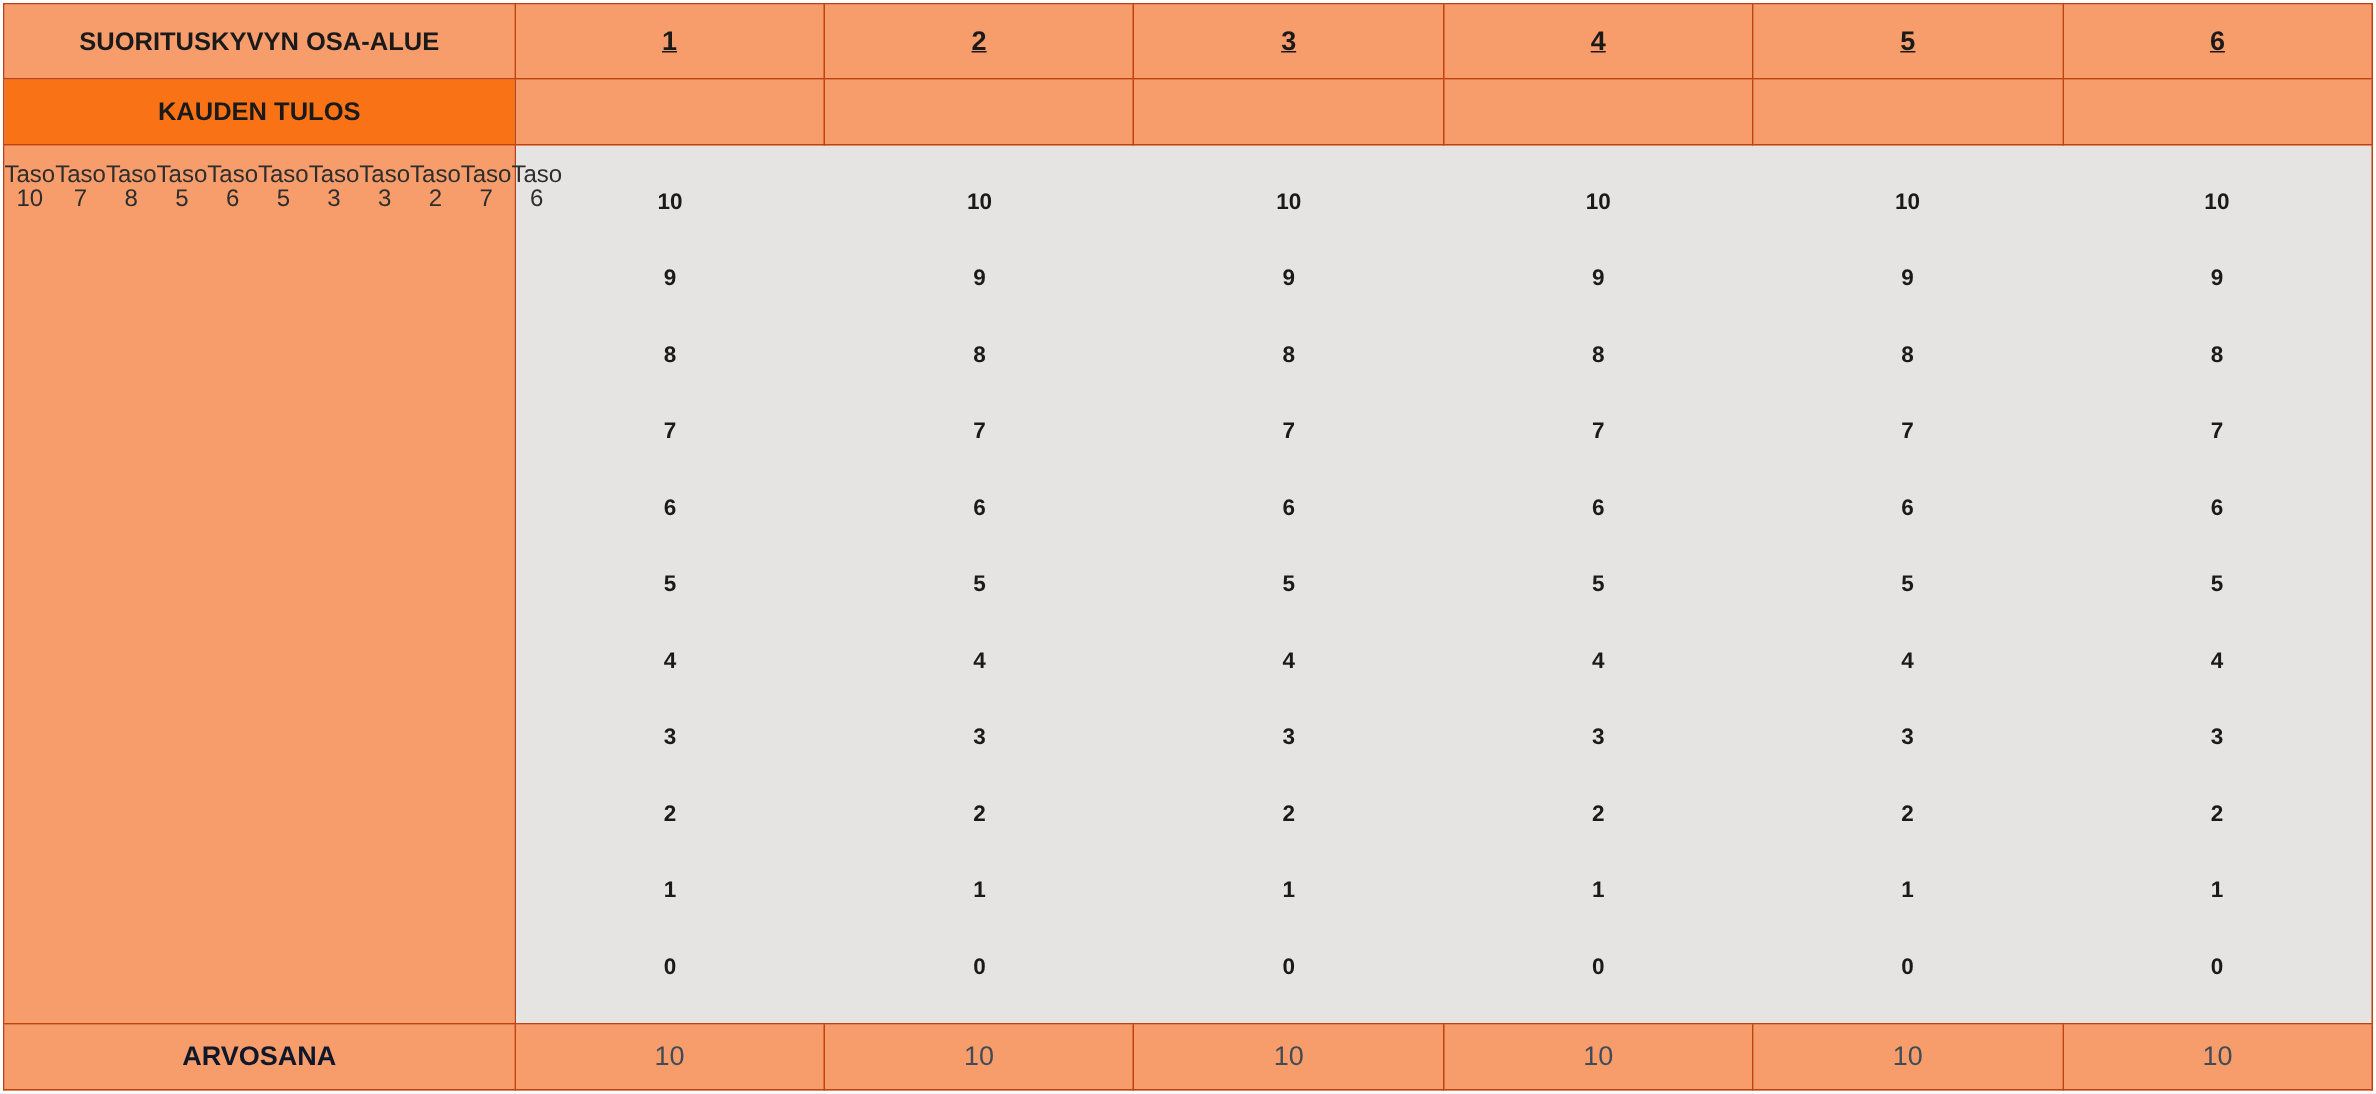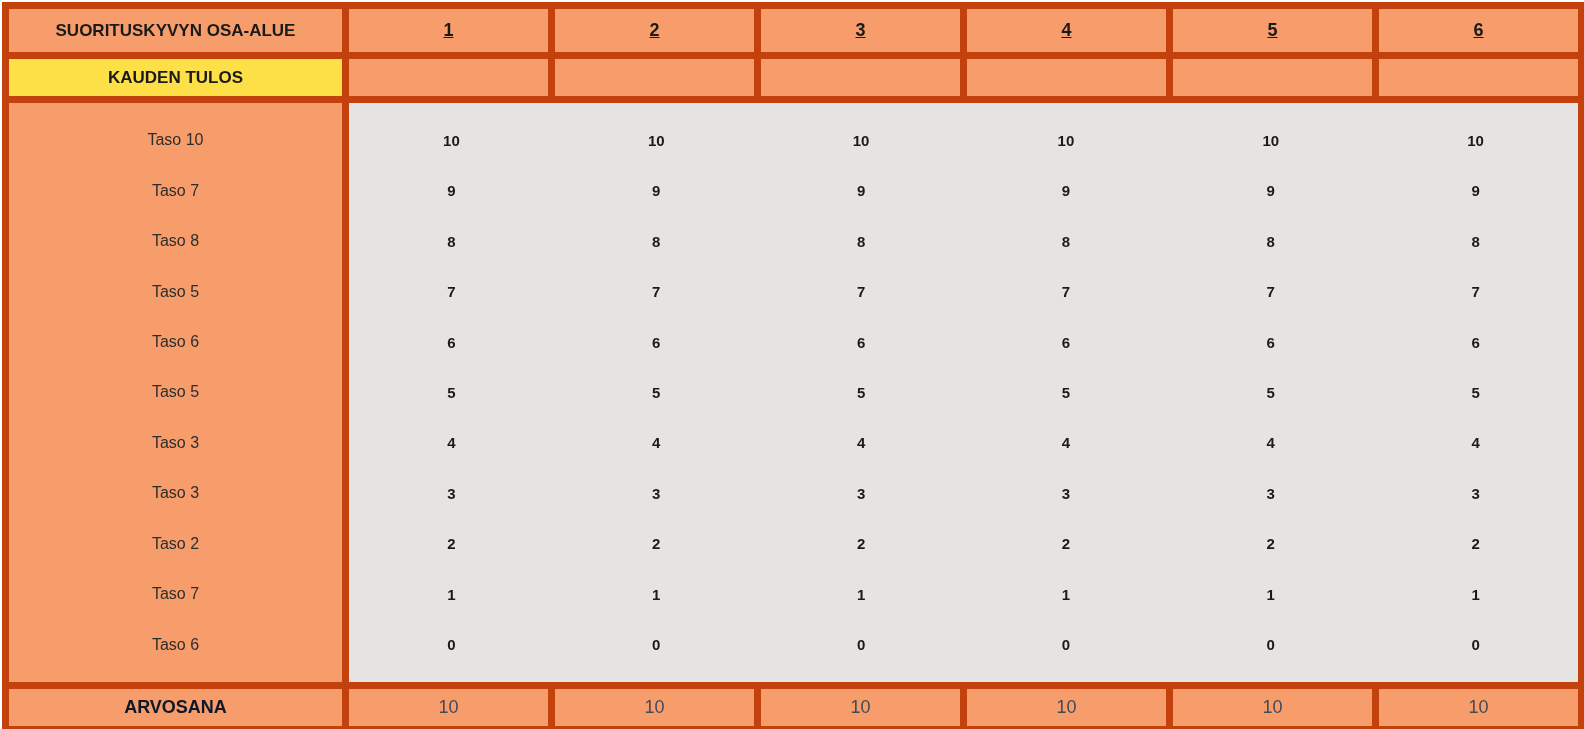--- a/index.html
+++ b/index.html
@@ -7,21 +7,21 @@
       font-family: "Trebuchet MS", Arial, sans-serif;
       background: #fff;
       padding: 2px;
     }
     table {
       width: 1580px;
       border-collapse: collapse;
       table-layout: fixed;
     }
     td, th {
-      border: 7px solid #c2410c;
+      border: 1px solid #c2410c;
       text-align: center;
       vertical-align: middle;
     }
     col.label-col { width: 340px; }
     col.data-col { width: 206px; }
 
     .hdr-cell {
       background: #f79d6b;
       color: #1a1a1a;
       font-weight: bold;
@@ -30,41 +30,41 @@
     }
     .hdr-num {
       background: #f79d6b;
       color: #1a1a1a;
       font-weight: bold;
       font-size: 18px;
       text-decoration: underline;
       height: 50px;
     }
     .row2-cell {
-      background: #fde047;
+      background: #f97316;
       color: #1a1a1a;
       font-weight: bold;
       font-size: 17px;
       height: 44px;
     }
     .row2-blank {
       background: #f79d6b;
       height: 44px;
     }
     .levels-label {
       background: #f79d6b;
       color: #2d2d2d;
       font-size: 16px;
       height: 586px;
       vertical-align: top;
       padding: 0;
     }
     .levels-label-inner {
       display: flex;
-      flex-direction: column;
+      flex-direction: row;
       height: 100%;
       justify-content: space-around;
       padding: 12px 0;
     }
     .levels-data {
       background: #e5e4e2;
       color: #1a1a1a;
       font-weight: bold;
       font-size: 15px;
       height: 586px;

